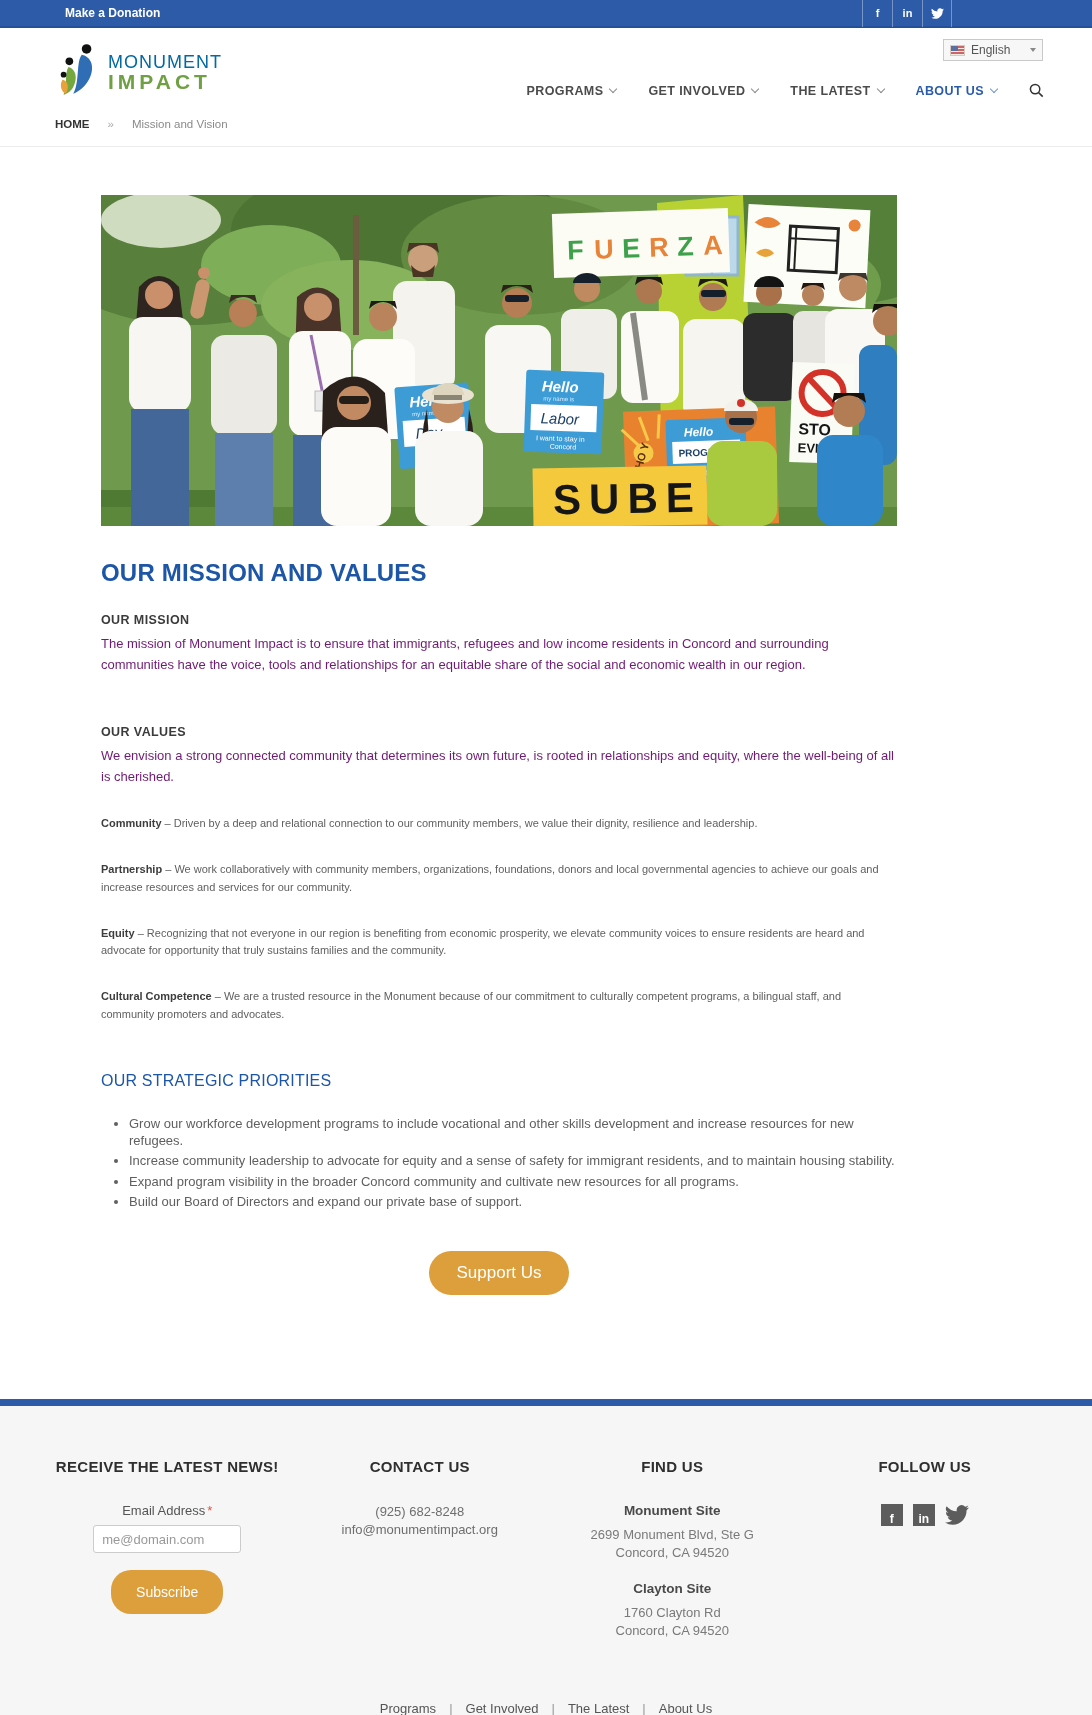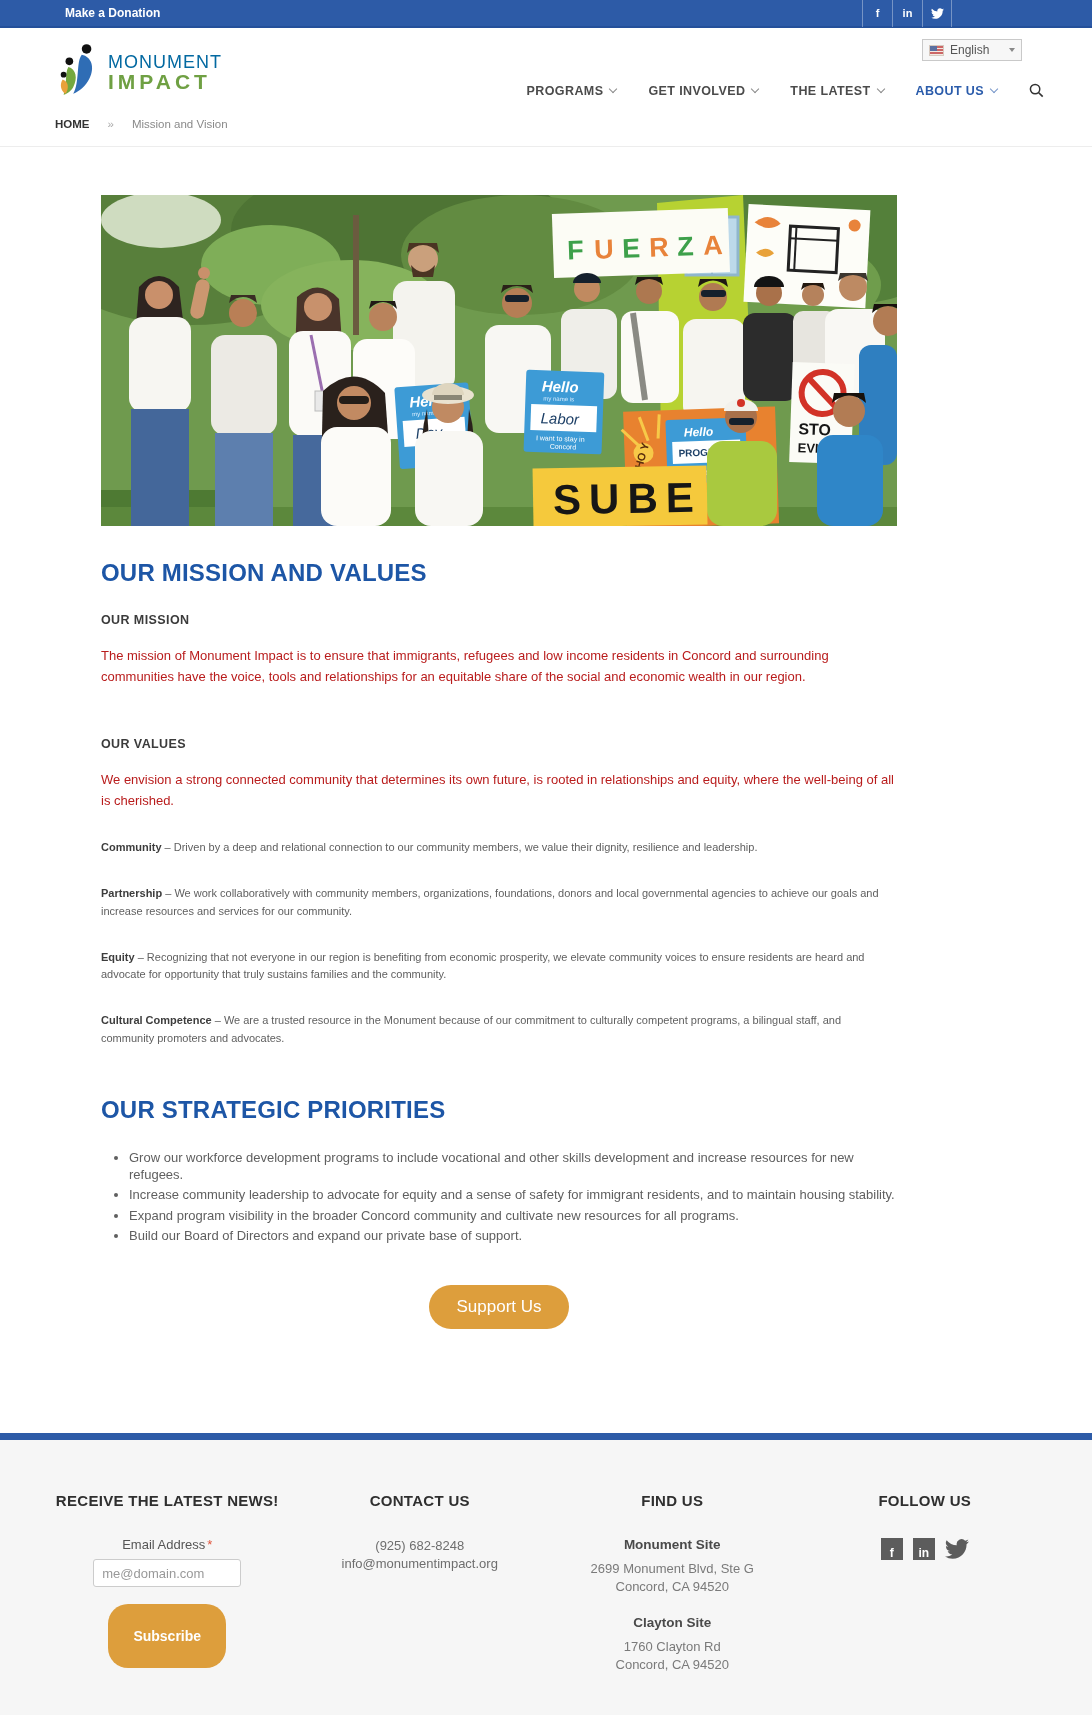--- a/index.html
+++ b/index.html
@@ -23,21 +23,21 @@
   }
   .topbar-social .soc:last-child { border-right:1px solid rgba(255,255,255,.35); }
   .topbar-social svg { fill:#fff; }
   
   .header { position:relative; height:84px; padding:0 55px; }
   .logo { position:absolute; top:13px; left:55px; display:flex; align-items:center; gap:9px; cursor:pointer; }
   .logo-text { line-height:1.02; padding-top:4px; }
   .logo-line1 { font-size:18px; font-weight:normal; color:#0369a1; letter-spacing:1px; }
   .logo-line2 { font-size:21px; font-weight:bold; color:#6fa043; letter-spacing:4px; }
   .lang-box {
-    position:absolute; top:11px; right:70px; width:100px; height:22px;
+    position:absolute; top:11px; right:49px; width:100px; height:22px;
     border:1px solid #c9c9c9; background:#f7f7f7; display:flex; align-items:center;
     padding:0 6px; gap:6px; cursor:pointer; font-size:12px; color:#555;
   }
   .flag { width:15px; height:11px; flex:0 0 auto; position:relative;
     background:repeating-linear-gradient(#c66 0 1.6px,#f2e9e2 1.6px 3.2px); border:1px solid #d6c9bf; }
   .flag::after { content:""; position:absolute; top:0; left:0; width:7px; height:5px; background:#5a6fa0; }
   .lang-caret { margin-left:auto; width:0; height:0; border-left:3.5px solid transparent;
     border-right:3.5px solid transparent; border-top:4px solid #888; }
   .nav { position:absolute; right:48px; bottom:14px; display:flex; align-items:center; gap:32px; }
   .nav-item { font-size:12.5px; color:#4b4b4b; letter-spacing:.4px; cursor:pointer; display:flex; align-items:center; font-weight:bold; }
@@ -47,23 +47,23 @@
   .search-btn { cursor:pointer; display:flex; align-items:center; }
   
   .crumb-bar { padding:6px 55px 16px; border-bottom:1px solid #ededed; font-size:11.5px; display:flex; gap:18px; align-items:center; }
   .crumb-home { color:#333; font-weight:bold; cursor:pointer; }
   .crumb-sep { color:#aaa; }
   .crumb-cur { color:#8a8a8a; }
   
   .main { width:796px; margin-left:101px; padding-top:48px; }
   .hero { width:796px; height:331px; display:block; }
   h1.sec-title { font-size:24px; color:#1d56a6; font-weight:bold; margin-top:33px; letter-spacing:.2px; }
-  h2.sec-title { font-size:24px; color:#1d56a6; font-weight:bold; margin-top:48px; letter-spacing:.2px; }
+  h2.sec-title { font-size:16px; color:#1d56a6; font-weight:normal; margin-top:48px; letter-spacing:.2px; }
   .sub-head { font-size:12.5px; color:#3b3b3b; font-weight:bold; letter-spacing:.4px; margin-top:26px; }
-  .body-p { font-size:13px; line-height:1.62; margin-top:18px; color:#b91c1c; }
+  .body-p { font-size:13px; line-height:1.62; margin-top:6px; color:#701a75; }
   .gap-top { margin-top:50px; }
   .value-p { font-size:11px; line-height:1.62; margin-top:28px; color:#5f5f5f; }
   .value-p strong { color:#3d3d3d; }
   .prio-list { margin:26px 0 0 28px; }
   .prio-list li { font-size:13px; line-height:1.28; color:#5f5f5f; margin-bottom:4px; }
   .btn-row { text-align:center; margin-top:40px; padding-bottom:104px; }
   .btn-orange {
     display:inline-block; background:#dd9e3c; color:#fff; font-size:17px; font-family:inherit;
     border:none; border-radius:24px; padding:12px 27px; cursor:pointer;
   }
@@ -74,21 +74,21 @@
   .fcol-title { font-size:15px; font-weight:bold; color:#2f2f2f; letter-spacing:.3px; margin-bottom:28px; }
   .email-label { font-size:13px; color:#555; margin-bottom:7px; }
   .req { color:#e0543c; margin-left:2px; }
   .email-input {
     width:148px; height:28px; border:1px solid #ccc; border-radius:3px; background:#fff;
     font-size:13px; color:#444; padding:0 8px; font-family:inherit;
   }
   .email-input::placeholder { color:#999; }
   .btn-subscribe {
     margin-top:17px; background:#dd9e3c; color:#fff; font-size:14px; font-family:inherit;
-    border:none; border-radius:20px; padding:24px 25px; cursor:pointer;font-weight:bold;
+    border:none; border-radius:20px; padding:14px 25px; cursor:pointer;
   }
   .f-text { font-size:13px; color:#6e6e6e; line-height:1.35; }
   .site-name { font-size:13.5px; font-weight:bold; color:#4a4a4a; margin:20px 0 8px; }
   .site-name:first-of-type { margin-top:0; }
   .addr { font-size:13px; color:#7a7a7a; line-height:1.35; }
   .follow-icons { display:flex; gap:10px; justify-content:center; align-items:center; }
   .sq-icon { width:22px; height:22px; background:#5c5c5c; color:#fff; font-size:12px; font-weight:bold;
     display:flex; align-items:flex-end; justify-content:center; cursor:pointer; line-height:1.1; }
   .bird-icon { cursor:pointer; display:flex; align-items:center; }
   .bird-icon svg { fill:#5c5c5c; }

